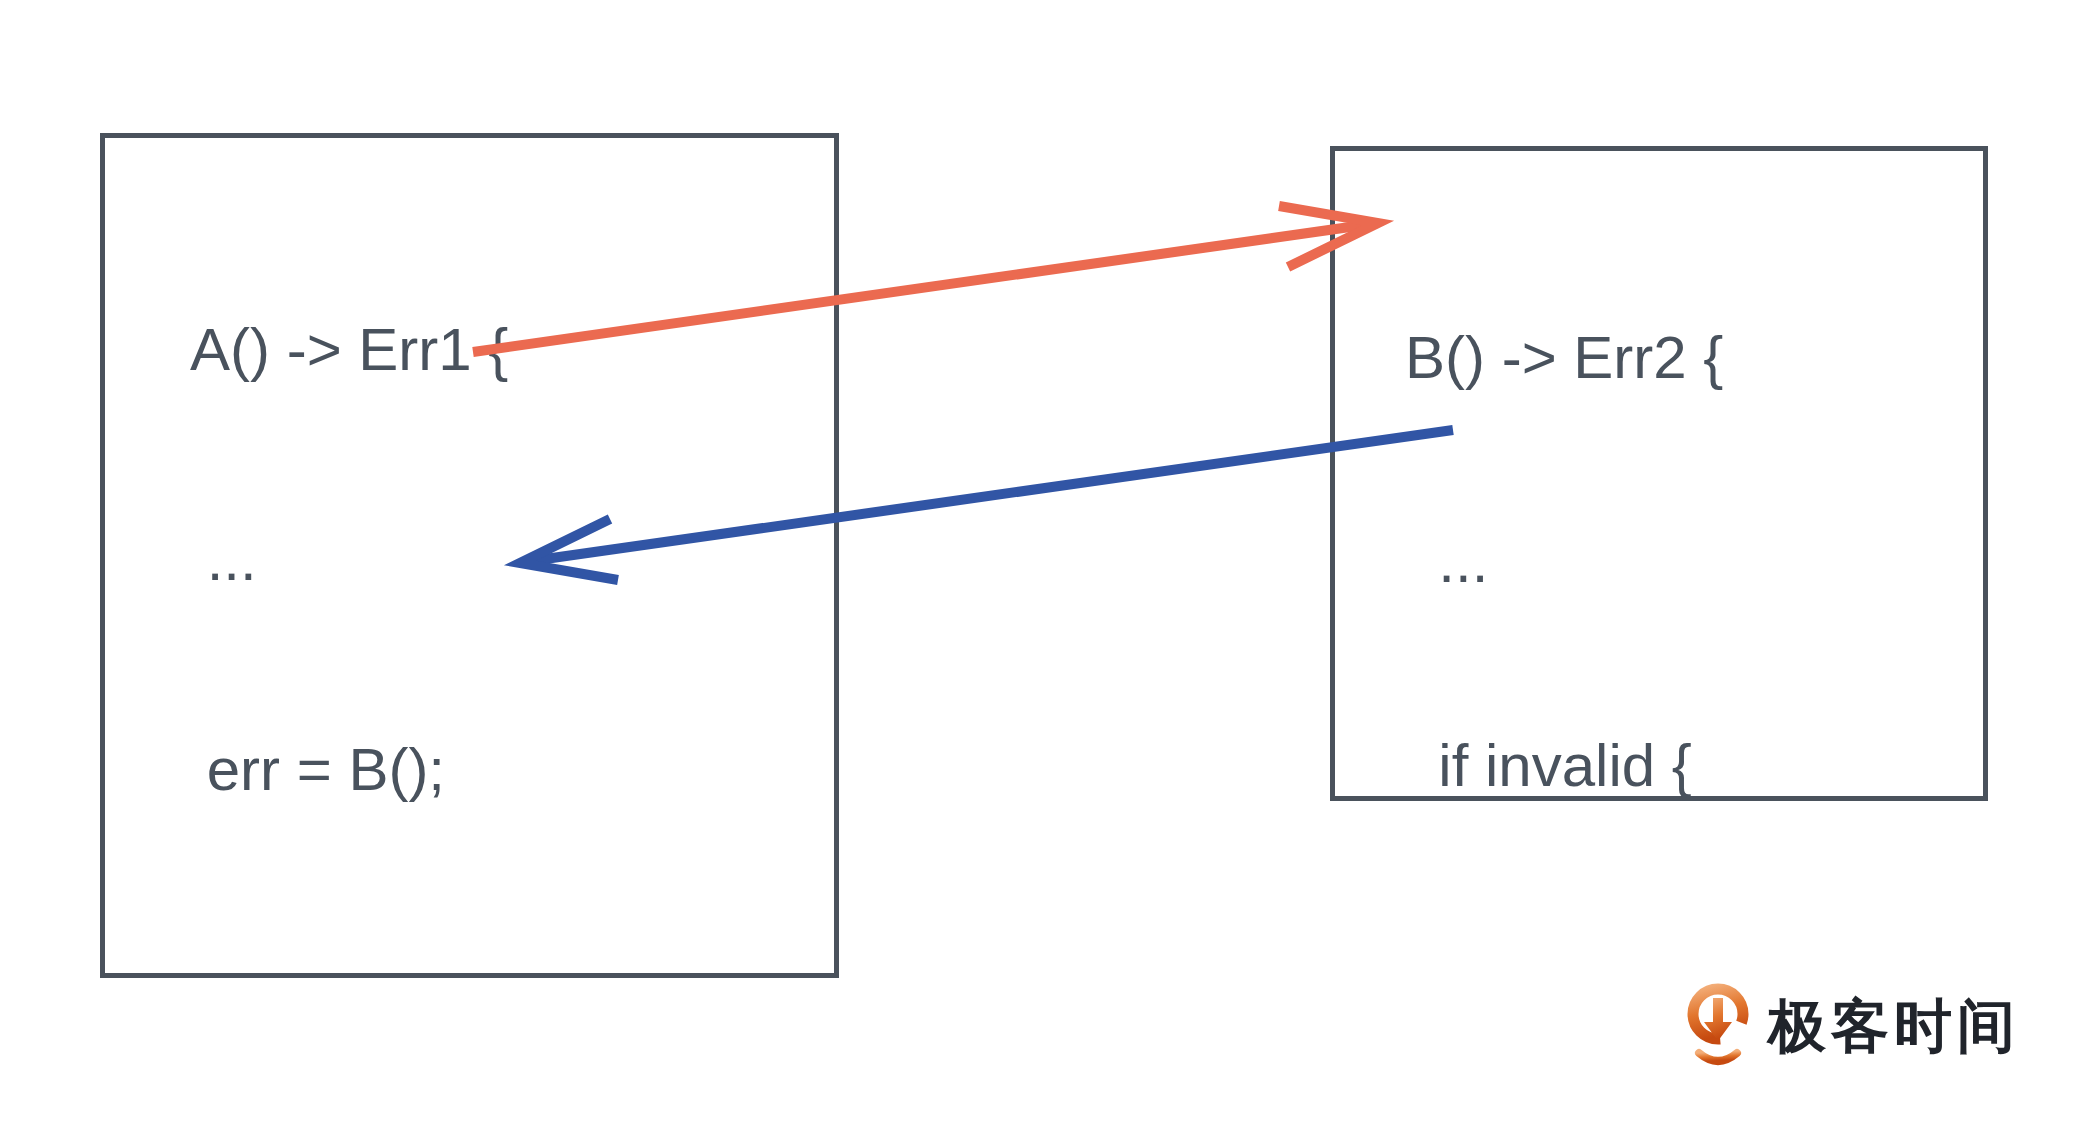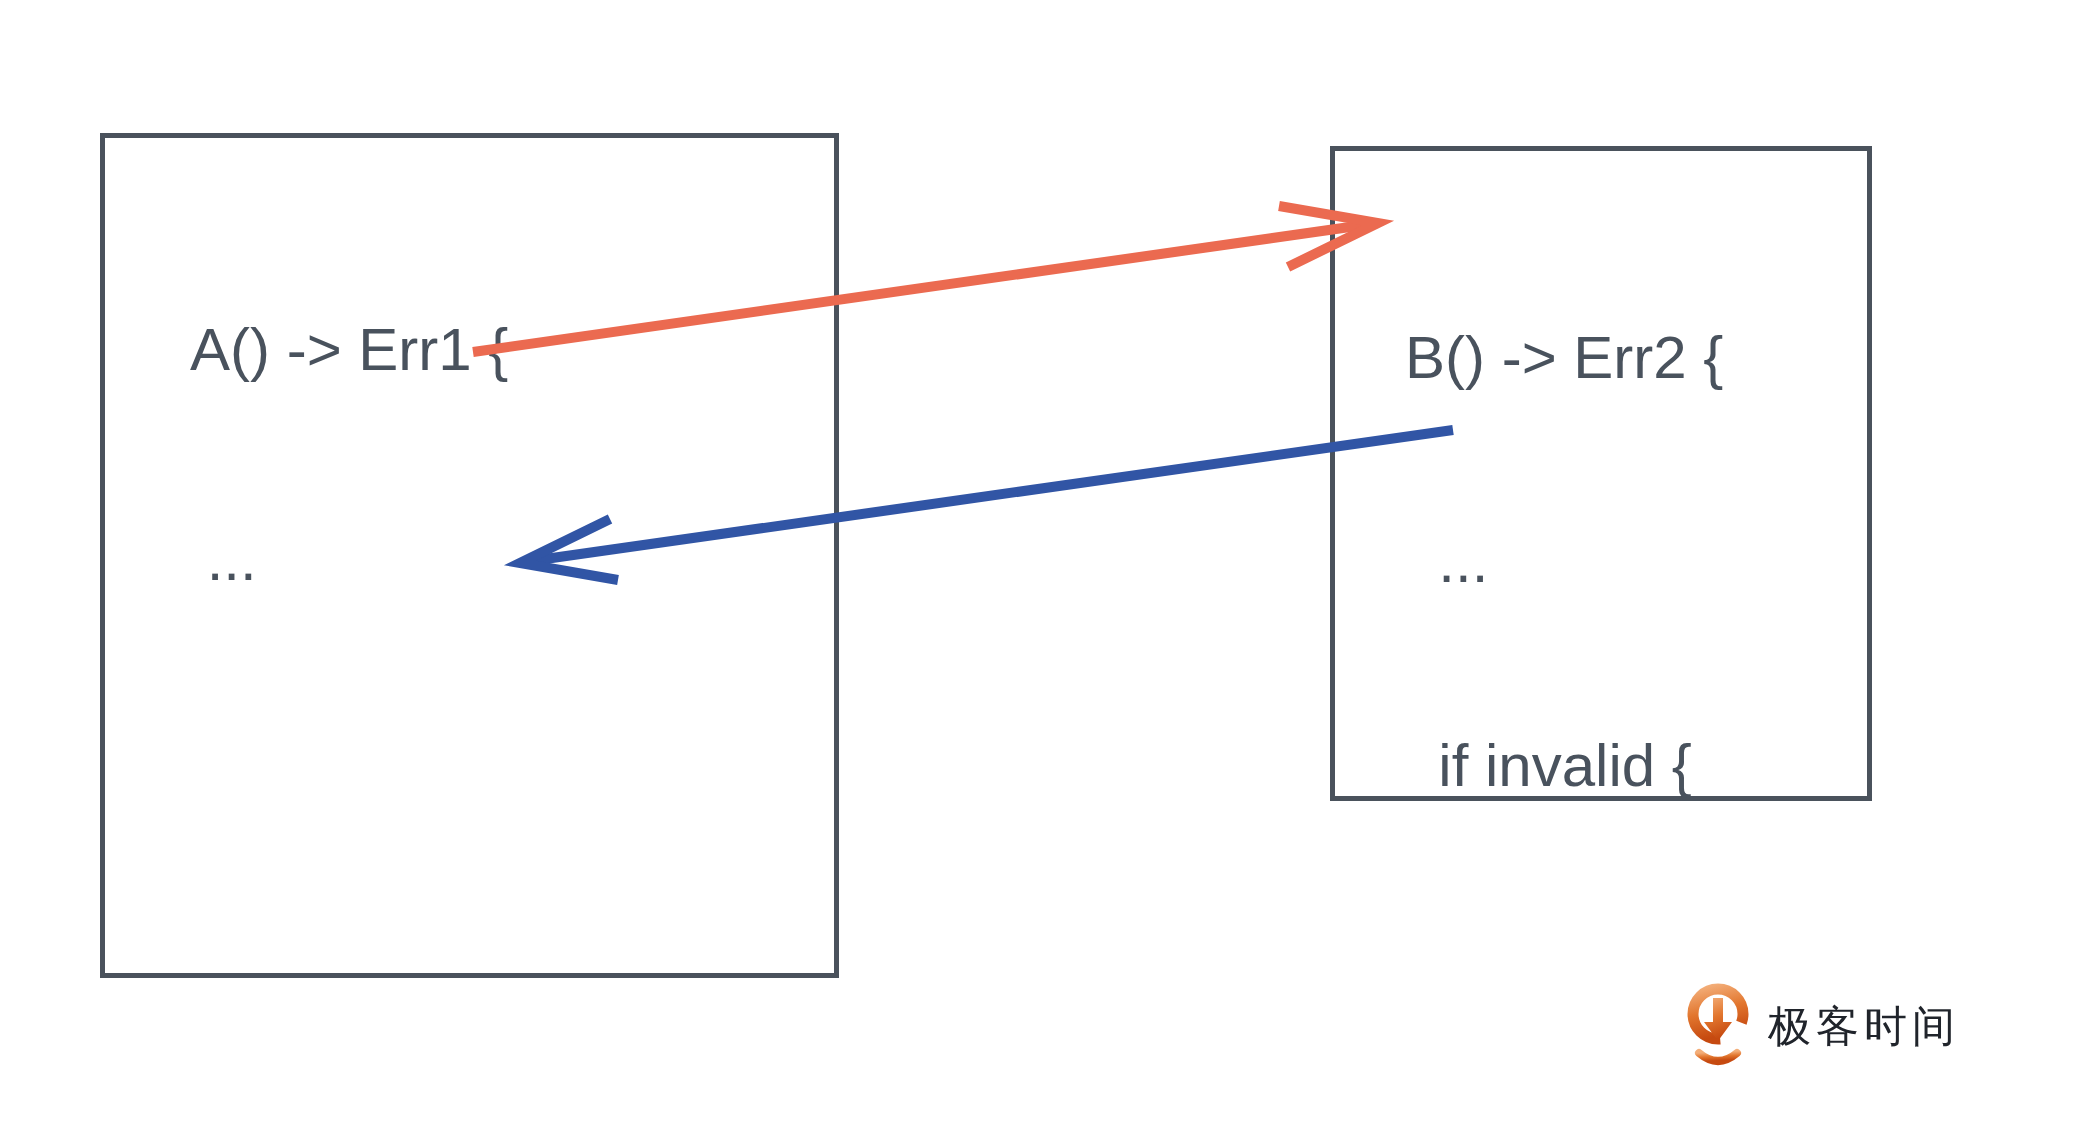--- a/index.html
+++ b/index.html
@@ -7,37 +7,38 @@
     position:relative;width:2096px;height:1125px;background:#ffffff;overflow:hidden;
     font-family:"Liberation Sans",sans-serif;
   }
   .code-box{
     position:absolute;box-sizing:border-box;
     border:5px solid var(--box_border,#4a525c);
     color:var(--text,#49525d);
     font-size:60px;white-space:pre;background:transparent;
   }
   .box-a{left:100px;top:133px;width:739px;height:845px;padding:37px 0 0 85px;line-height:70px;}
-  .box-b{left:1330px;top:146px;width:542px;height:655px;padding:37px 0 0 70px;line-height:68px;}
+  .box-b{left:1330px;top:146px;width:658px;height:655px;padding:37px 0 0 70px;line-height:68px;}
   .code-line{min-height:1em;}
   .arrows{position:absolute;left:0;top:0;width:2096px;height:1125px;pointer-events:none;}
   .logo{position:absolute;left:1684px;top:980px;display:flex;align-items:center;gap:16px;}
   .logo-text{
-    font-size:43px;letter-spacing:5px;color:var(--logo_text,#20242b);
-    font-weight:400;line-height:1;white-space:nowrap;
+    font-size:58px;letter-spacing:5px;color:var(--logo_text,#20242b);
+    font-weight:700;line-height:1;white-space:nowrap;
   }
 </style>
 </head>
 <body>
 
 <div class="canvas">
 
   <div class="code-box box-a">
     <div class="code-line">A() -&gt; Err1 {</div>
     <div class="code-line"> ...</div>
+    <div class="code-line"> err = B();</div>
     <div class="code-line"></div>
     
     
     
     
     
     
     
   </div>
 

